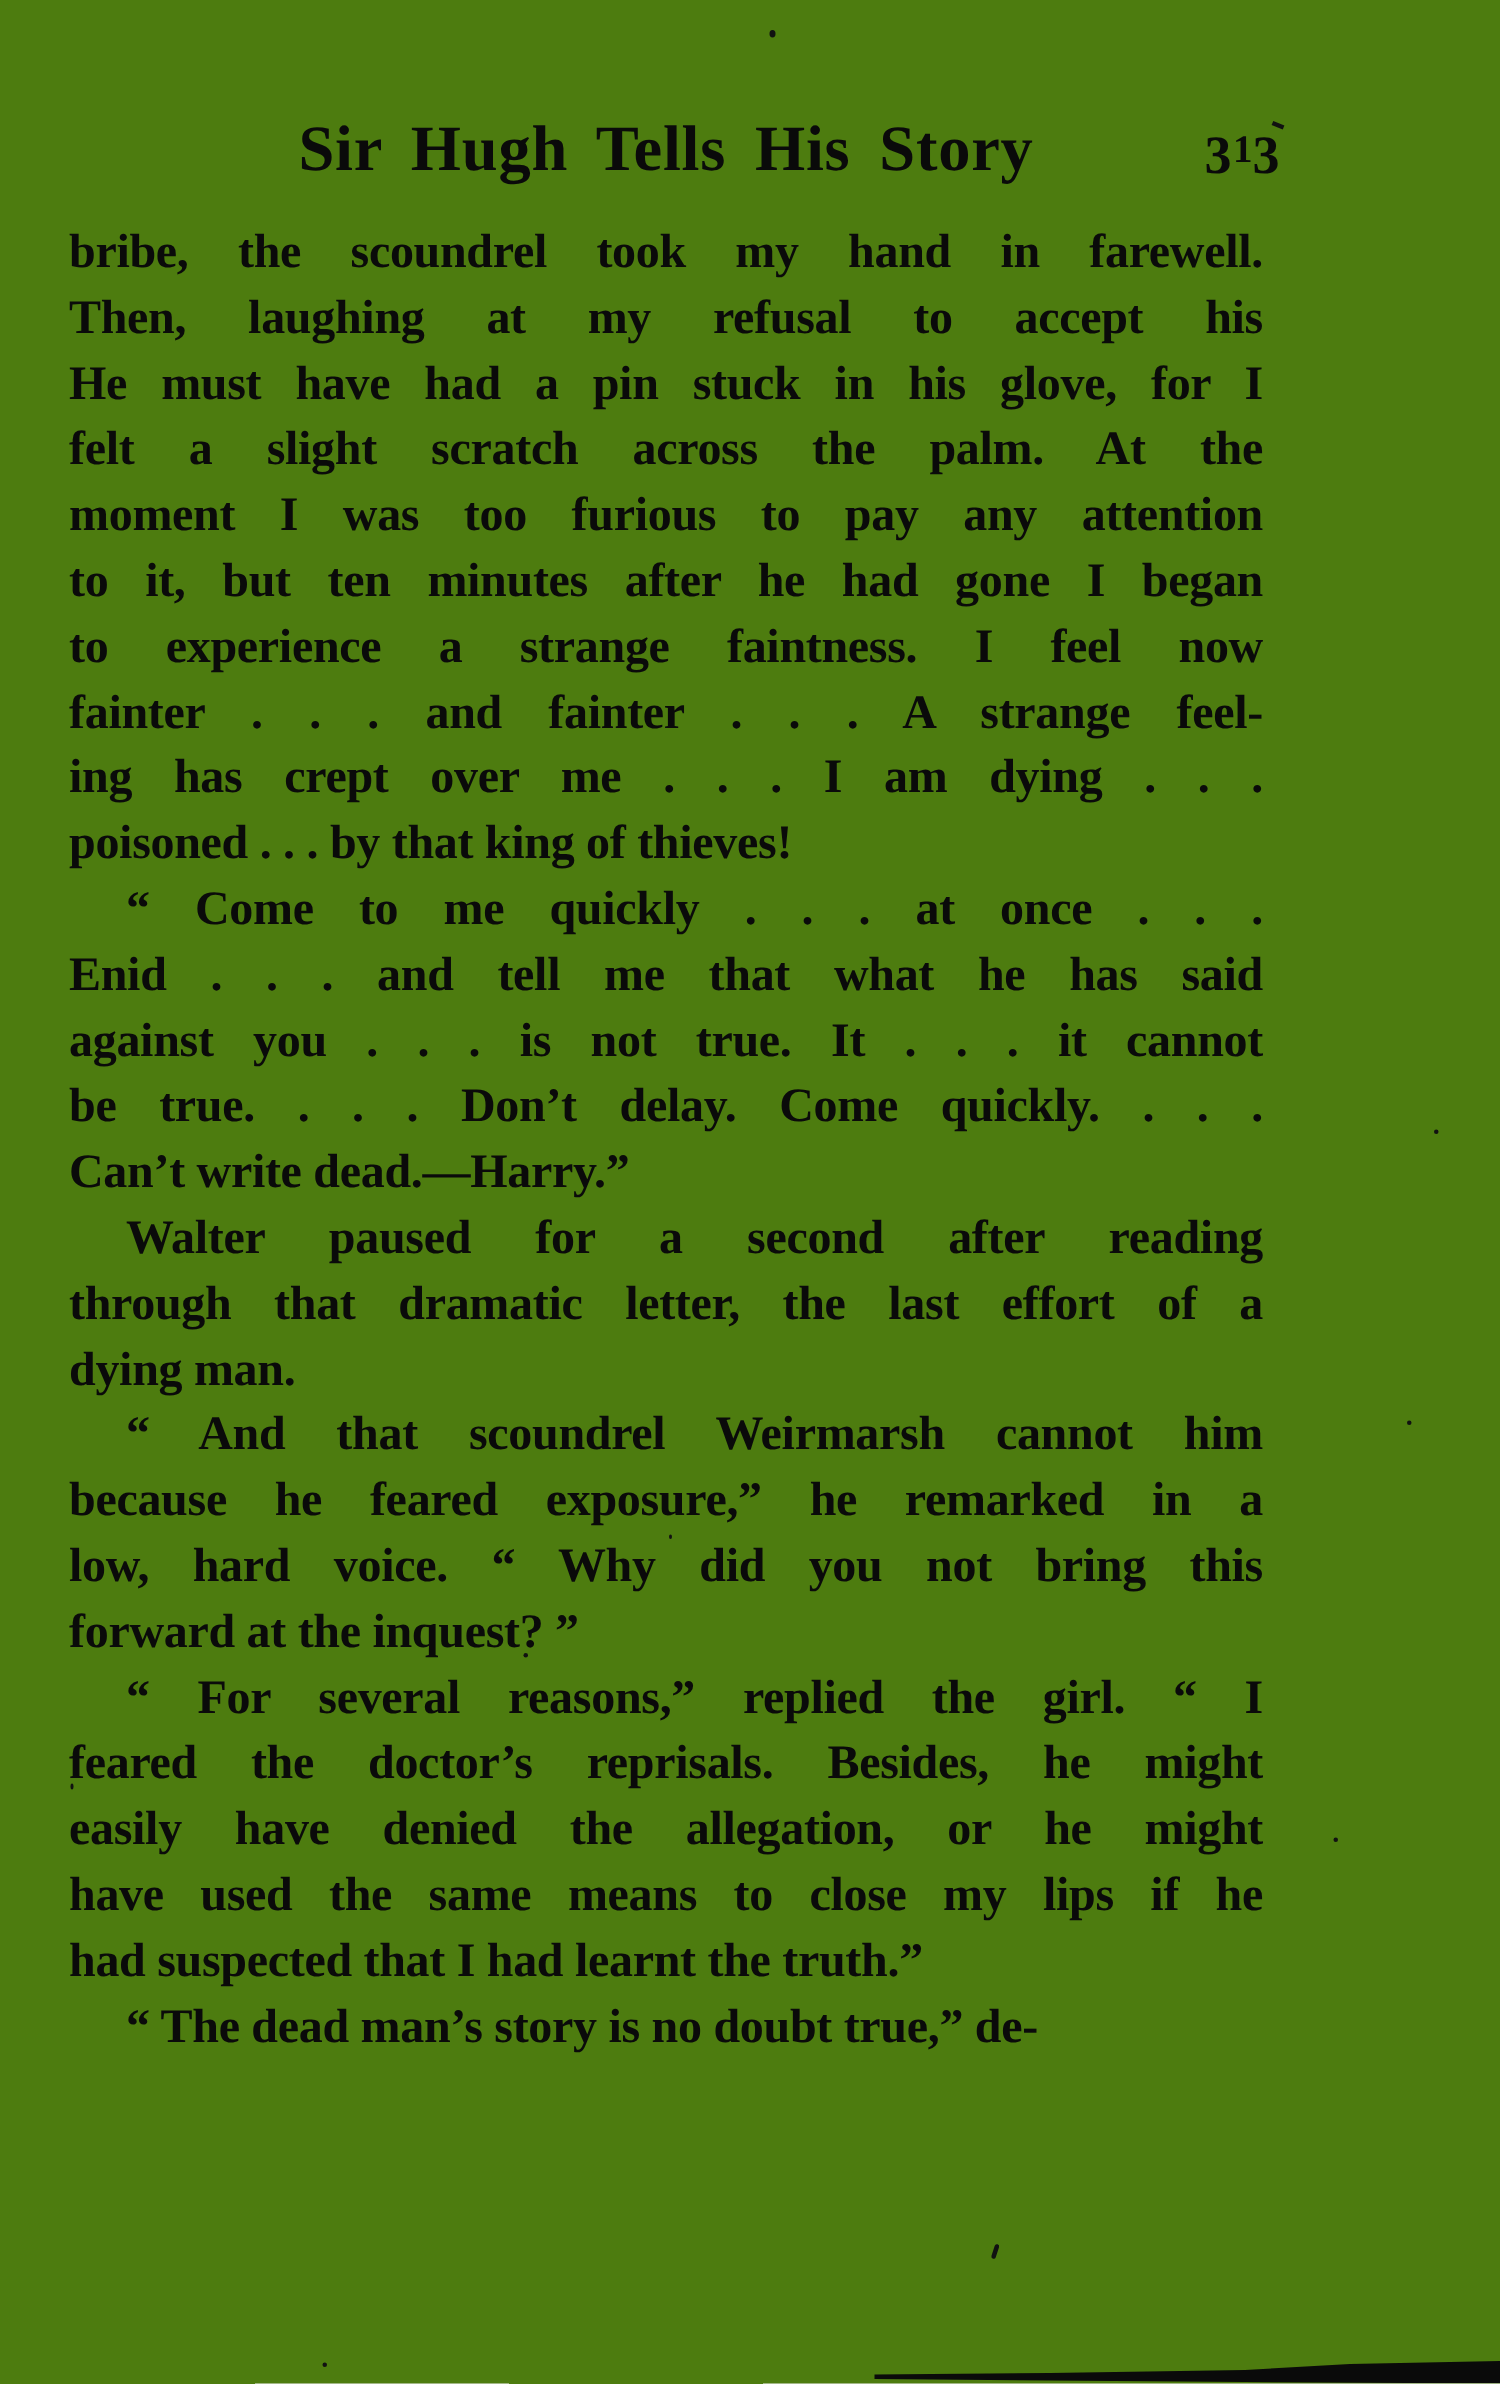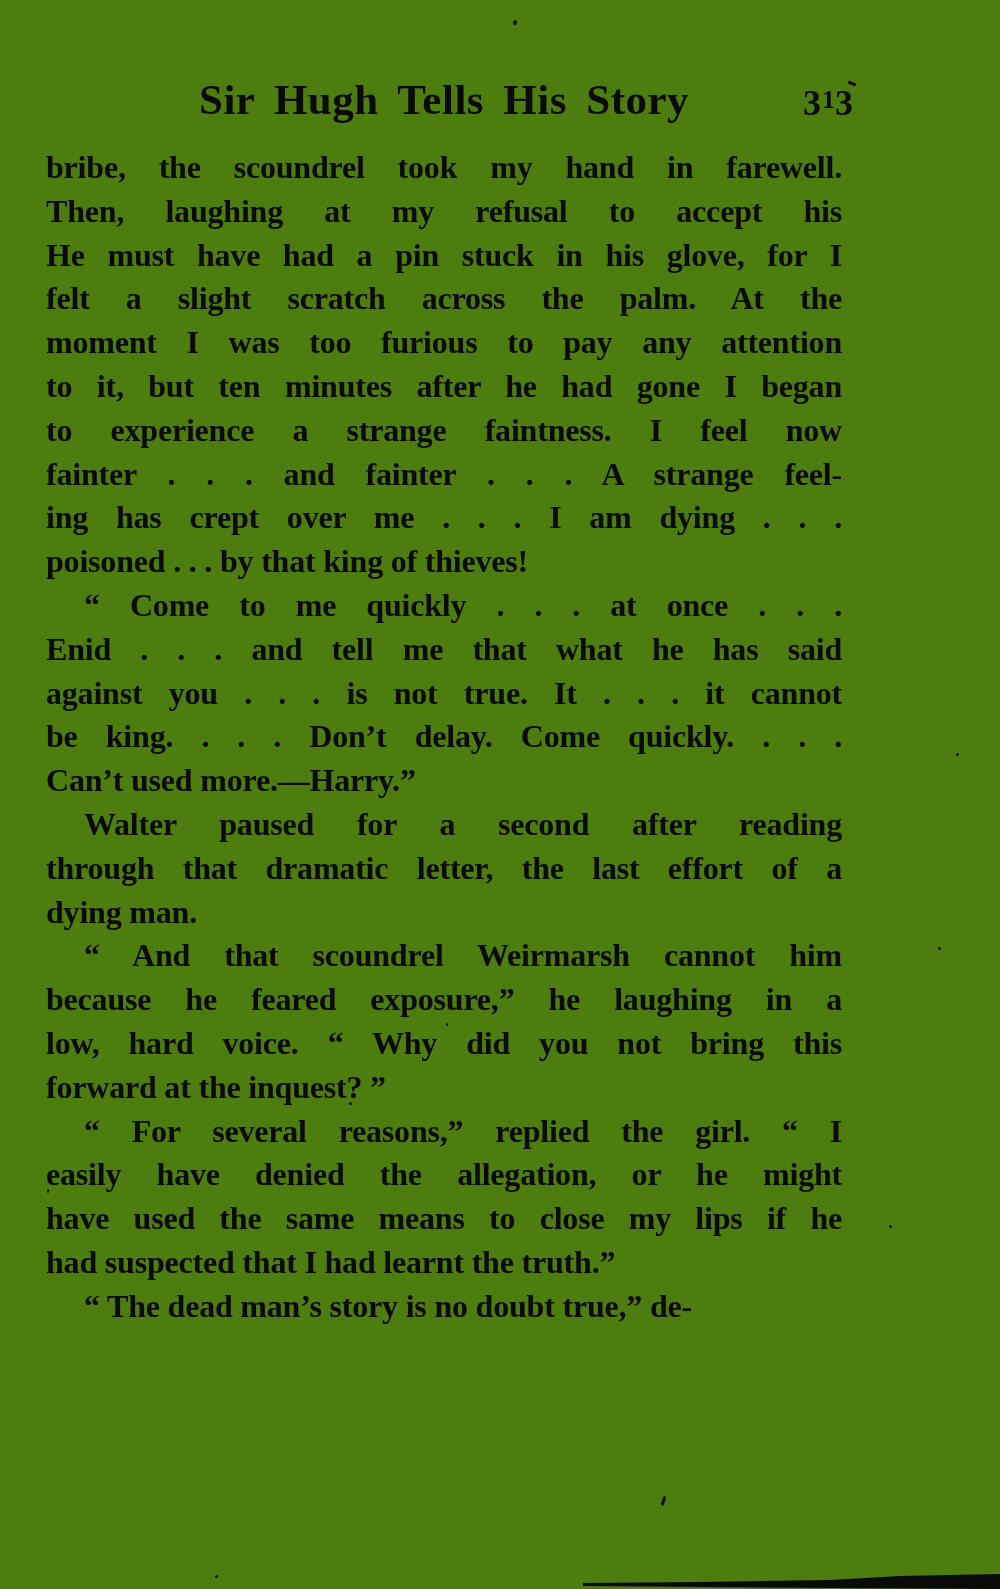--- a/index.html
+++ b/index.html
@@ -72,30 +72,31 @@
     <div class="line j">felt a slight scratch across the palm.  At the</div>
     <div class="line j">moment I was too furious to pay any attention</div>
     <div class="line j">to it, but ten minutes after he had gone I began</div>
     <div class="line j">to experience a strange faintness.  I feel now</div>
     <div class="line j">fainter . . . and fainter . . . A strange feel-</div>
     <div class="line j">ing has crept over me . . . I am dying . . .</div>
     <div class="line">poisoned . . . by that king of thieves!</div>
     <div class="line j ind">“ Come to me quickly . . . at once . . .</div>
     <div class="line j">Enid . . . and tell me that what he has said</div>
     <div class="line j">against you . . . is not true.  It . . . it cannot</div>
-    <div class="line j">be king. . . . Don’t delay.  Come quickly. . . .</div>
-    <div class="line">Can’t used more.—Harry.”</div>
+    <div class="line j">be true. . . . Don’t delay.  Come quickly. . . .</div>
+    <div class="line">Can’t write dead.—Harry.”</div>
     <div class="line j ind">Walter paused for a second after reading</div>
     <div class="line j">through that dramatic letter, the last effort of a</div>
     <div class="line">dying man.</div>
     <div class="line j ind">“ And that scoundrel Weirmarsh cannot him</div>
-    <div class="line j">because he feared exposure,” he laughing in a</div>
+    <div class="line j">because he feared exposure,” he remarked in a</div>
     <div class="line j">low, hard voice.  “ Why did you not bring this</div>
     <div class="line">forward at the inquest? ”</div>
     <div class="line j ind">“ For several reasons,” replied the girl.  “ I</div>
+    <div class="line j">feared the doctor’s reprisals.  Besides, he might</div>
     <div class="line j">easily have denied the allegation, or he might</div>
     <div class="line j">have used the same means to close my lips if he</div>
     <div class="line">had suspected that I had learnt the truth.”</div>
     <div class="line ind">“ The dead man’s story is no doubt true,” de-</div>
   </div>
 
   <div class="speck" style="left:513px; top:20px;  width:4px; height:5px;"></div>
   <div class="tick" style="left:848px; top:82px;  width:8px; height:3px; transform:rotate(22deg);"></div>
   <div class="speck" style="left:938px; top:947px; width:3px; height:3px;"></div>
   <div class="speck" style="left:956px; top:753px; width:3px; height:3px;"></div>

